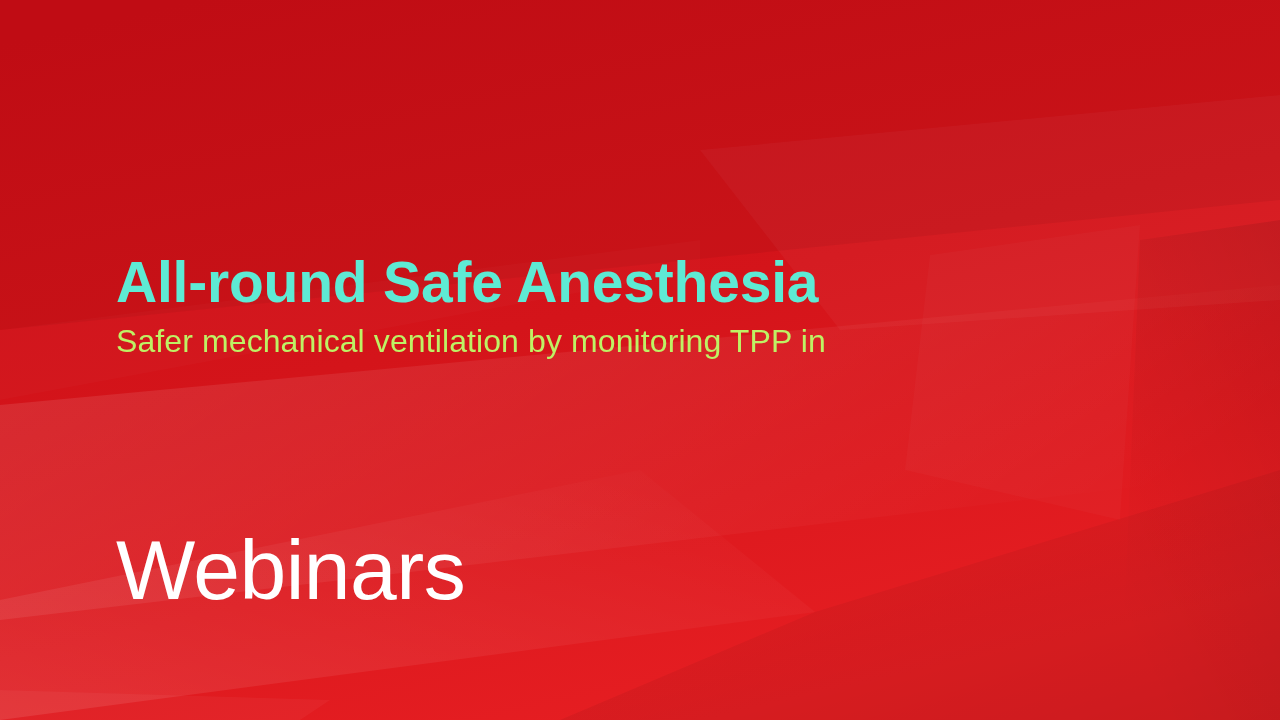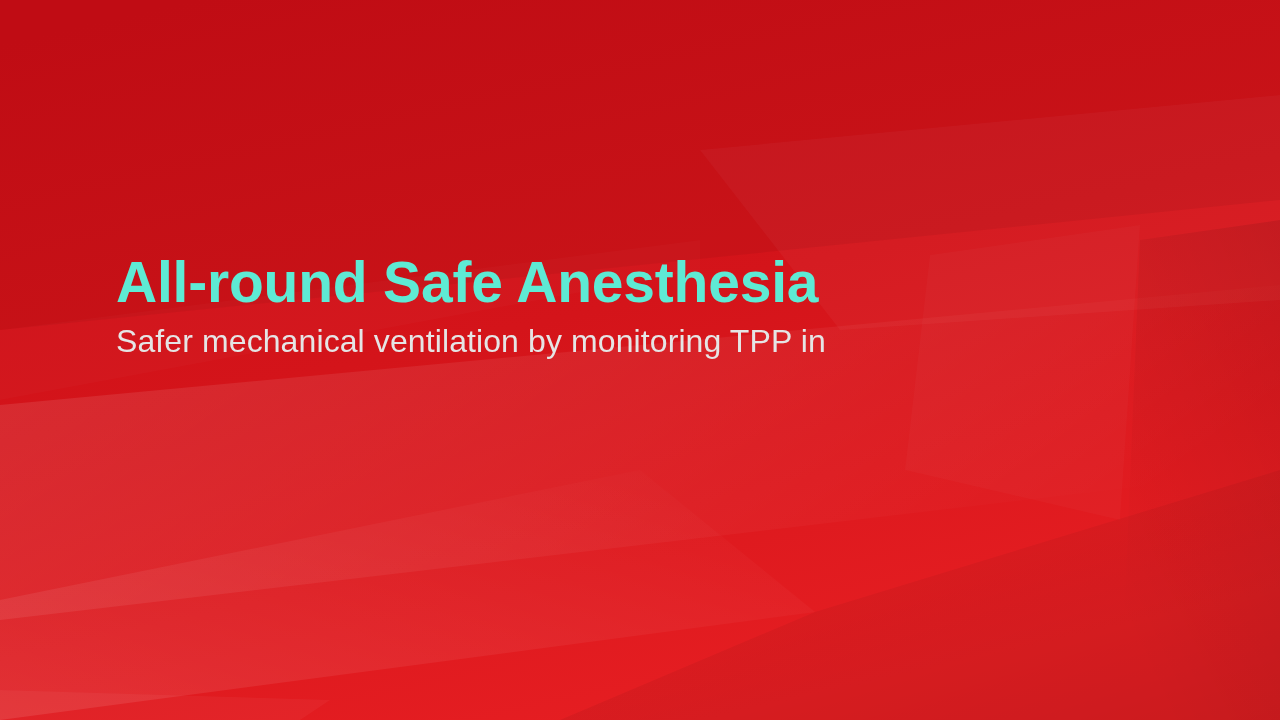--- a/index.html
+++ b/index.html
@@ -47,21 +47,21 @@
   }
 
   #subtitle {
     position: absolute;
     left: 116px;
     top: 318px;
     width: 900px;
     font-size: 32px;
     font-weight: 400;
     line-height: 46px;
-    color: #e5e5e5;
+    color: #bef264;
     letter-spacing: 0.1px;
   }
 
   #wordmark {
     position: absolute;
     left: 116px;
     top: 528px;
     font-size: 84px;
     font-weight: 300;
     line-height: 1;
@@ -125,15 +125,16 @@
   </svg>
 
   <div class="text-layer">
 
     <h1 id="title">All-round Safe Anesthesia</h1>
 
     <div id="subtitle">
       <div>Safer mechanical ventilation by monitoring TPP in</div>
     </div>
 
+    <div id="wordmark">Webinars</div>
 
   </div>
 </div>
 
 </body></html>

